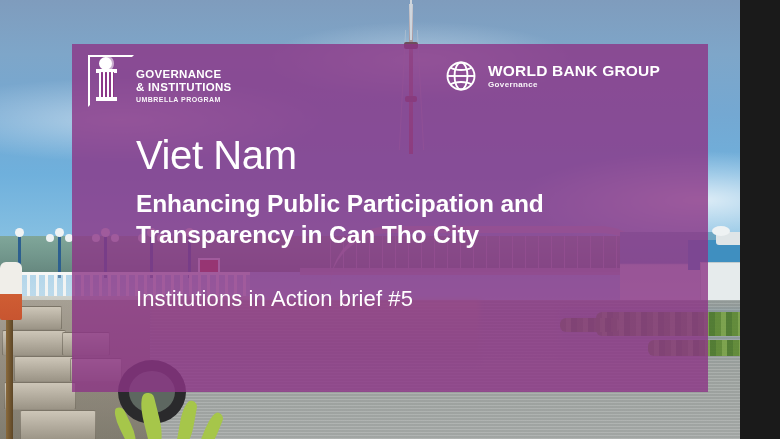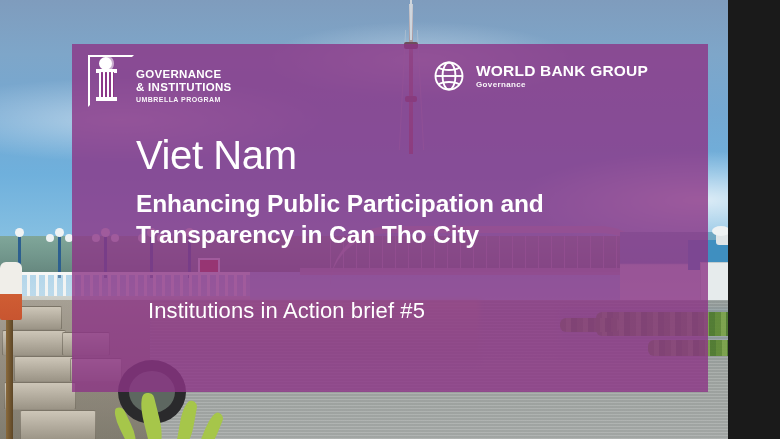--- a/index.html
+++ b/index.html
@@ -7,20 +7,21 @@
     padding: 0;
     background: #1a1a1a;
   }
   #stage {
     position: relative;
     width: 728px;
     height: 439px;
     overflow: hidden;
     font-family: "Liberation Sans", sans-serif;
     background: #6f8fae;
+    padding-left: 12px;
   }
 
   
   .photo { position: absolute; inset: 0; overflow: hidden; }
 
   .sky {
     position: absolute; left: 0; top: 0; width: 780px; height: 300px;
     background:
       radial-gradient(ellipse 260px 70px at 700px 200px, rgba(255,255,255,.75), rgba(255,255,255,0) 70%),
       radial-gradient(ellipse 300px 60px at 120px 120px, rgba(255,255,255,.45), rgba(255,255,255,0) 70%),
@@ -246,21 +247,21 @@
   .t-main {
     color: #fff; font-size: 40px; font-weight: normal;
     letter-spacing: -.4px; line-height: 46px; margin: 0;
   }
   .t-sub {
     color: #fff; font-size: 24.5px; font-weight: bold;
     line-height: 31px; margin: 10px 0 0 0; letter-spacing: -.1px;
   }
   .t-brief {
     color: #fff; font-size: 22px; font-weight: 300;
-    line-height: 28px; margin: 12px; letter-spacing: .1px;
+    line-height: 28px; margin: 0; letter-spacing: .1px;
     position: absolute; left: 136px; top: 285px;
   }
 </style>
 </head>
 <body>
 
 <div id="stage">
 
   <div class="photo">
     <div class="sky"></div>

